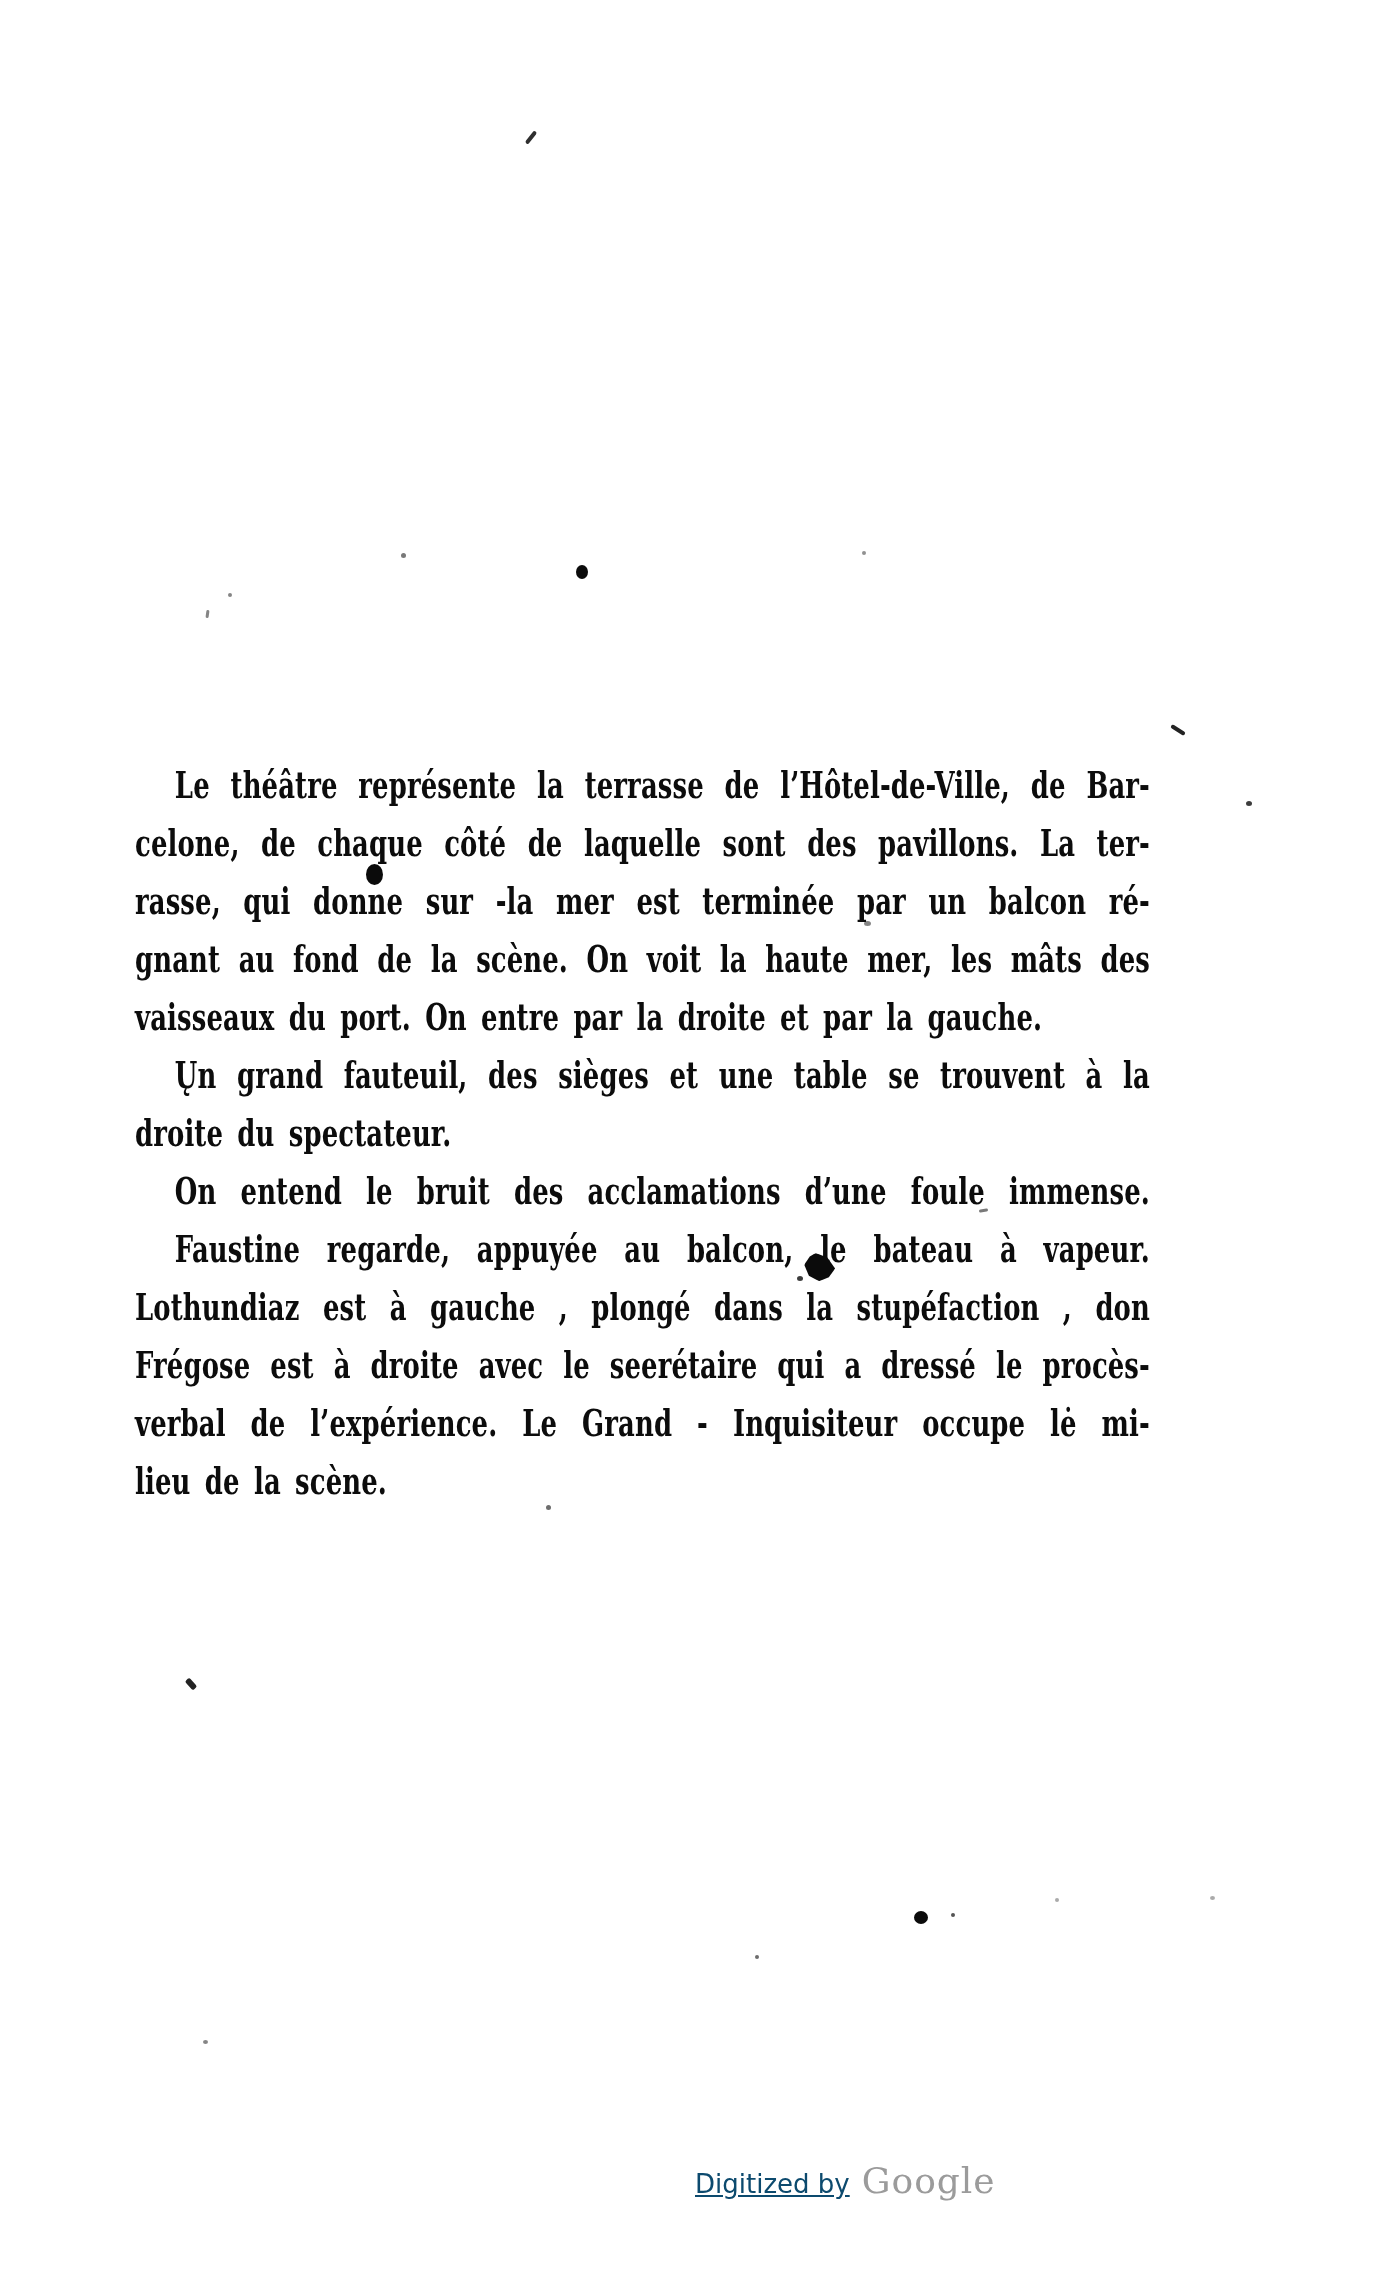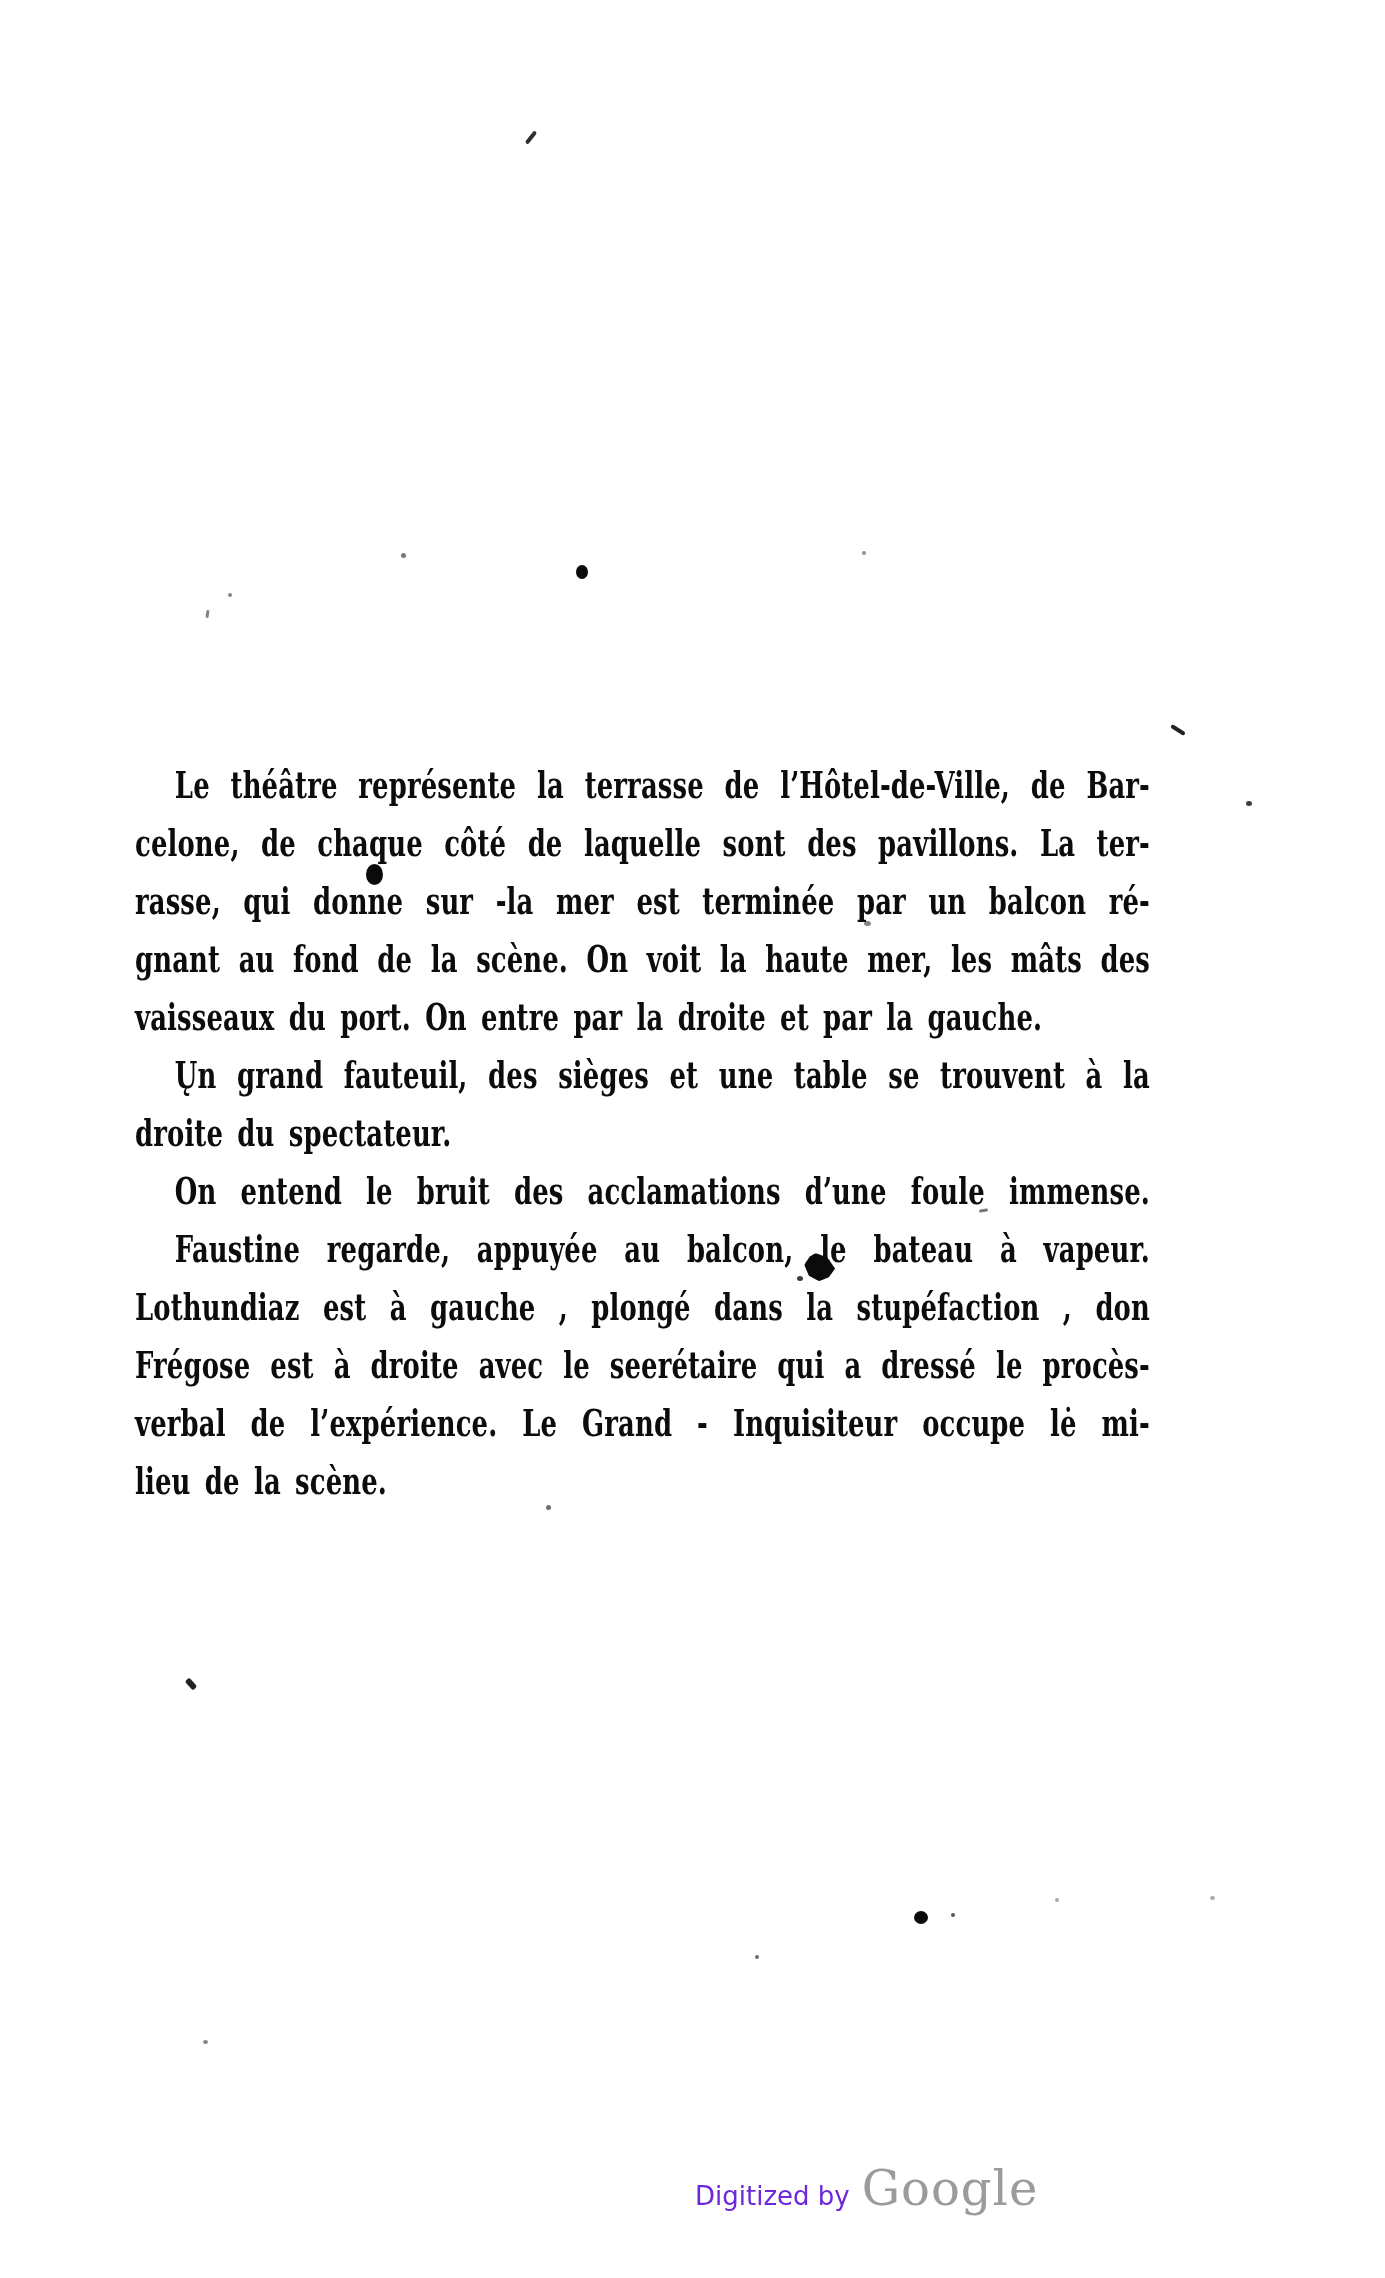--- a/index.html
+++ b/index.html
@@ -67,21 +67,21 @@
     align-items: baseline;
     gap: 12px;
   }
   .watermark .prefix {
     font-family: "DejaVu Sans", "Liberation Sans", sans-serif;
     font-size: 26px;
     font-weight: 400;
   }
   .watermark .brand {
     font-family: "DejaVu Serif", "Liberation Serif", serif;
-    font-size: 48px;
+    font-size: 36px;
     font-weight: 400;
     letter-spacing: 1px;
   }
 </style>
 </head>
 <body>
 
 <div class="page">
 
   <div class="text-block" style="color: rgb(12, 12, 12);">
@@ -118,17 +118,17 @@
       <div class="artifact slash" style="left: 188px; top: 1678px; width: 6px; height: 12px; opacity: 0.9; transform: rotate(-42deg);"></div>
       <div class="artifact dot" style="left: 914px; top: 1911px; width: 14px; height: 13px; opacity: 1;"></div>
       <div class="artifact dot" style="left: 951px; top: 1913px; width: 4px; height: 4px; opacity: 0.7;"></div>
       <div class="artifact dot" style="left: 1055px; top: 1898px; width: 4px; height: 4px; opacity: 0.35;"></div>
       <div class="artifact dot" style="left: 1210px; top: 1896px; width: 5px; height: 4px; opacity: 0.35;"></div>
       <div class="artifact dot" style="left: 755px; top: 1955px; width: 4px; height: 4px; opacity: 0.6;"></div>
       <div class="artifact dot" style="left: 203px; top: 2040px; width: 5px; height: 4px; opacity: 0.5;"></div>
     </div>
 
   <div class="watermark">
-    <span class="prefix" style="color: #6d28d9;">Digitized by</span>
+    <span class="prefix" style="color: #0c4a6e; text-decoration: underline;">Digitized by</span>
     <span class="brand" style="color: rgb(155, 155, 155);">Google</span>
   </div>
 
 </div>
 
 </body></html>

